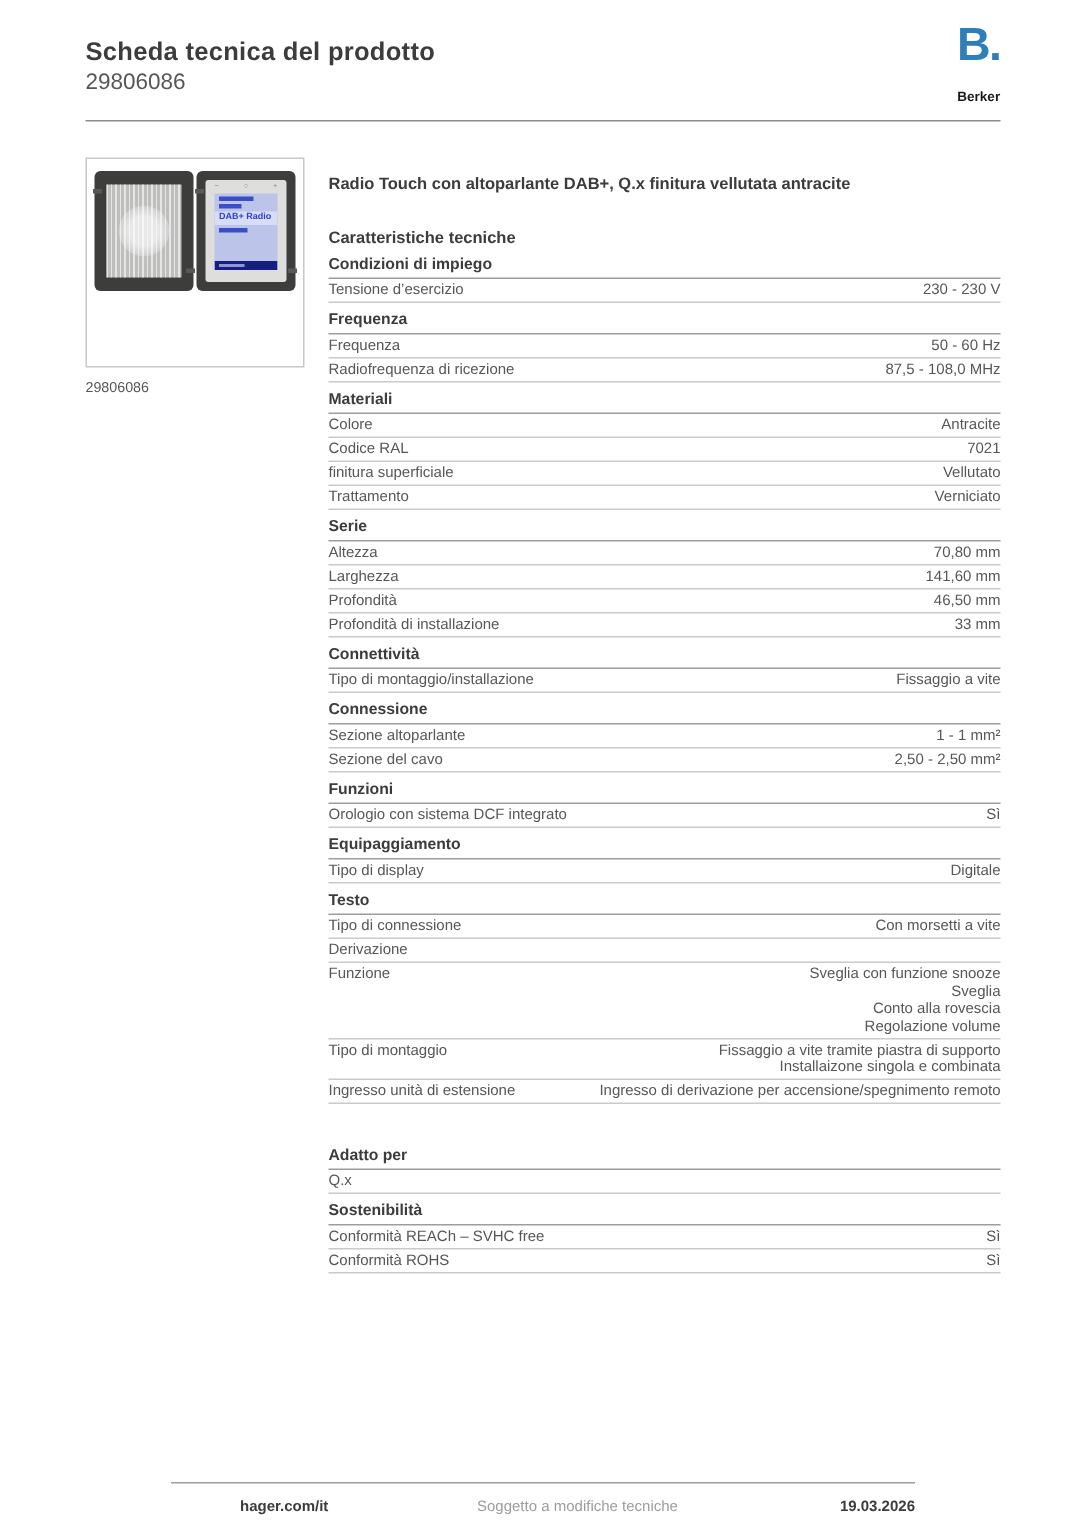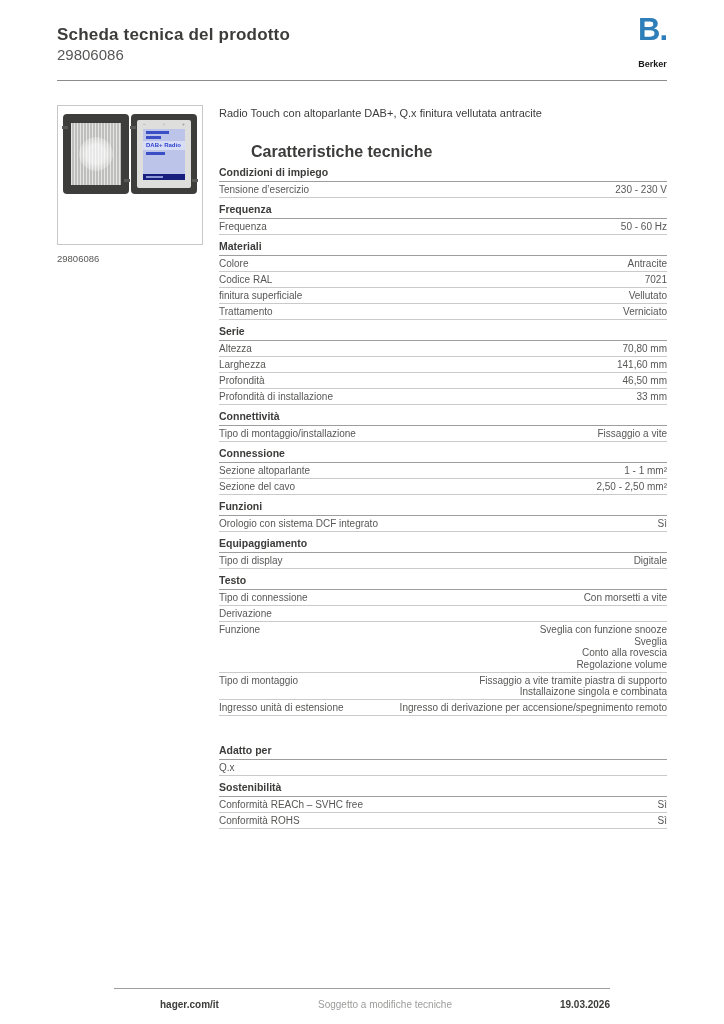--- a/index.html
+++ b/index.html
@@ -39,22 +39,22 @@
   .scr-line.short { width:35%; }
   .scr-band { background:#d8ddf6; margin-top:2px; padding:1px 3px; }
   .screen-title { font-size:6px; font-weight:bold; color:var(--screen-blue,#2b3fd0); line-height:7px; white-space:nowrap; }
   .scr-sub { height:3px; background:#3a4ec5; margin:2px 3px 0 3px; width:45%; }
   .scr-bottom { position:absolute; left:0; right:0; bottom:0; height:6px; background:var(--screen-navy,#161f7e); }
   .scr-bottom i { display:block; width:40%; height:2px; margin:2px 0 0 3px; background:#8d97d8; }
   .img-caption { font-size:9.5px; color:var(--text-gray,#575756); margin-top:8px; }
 
   
   .right-col { flex:1; min-width:0; }
-  .desc { font-size:11px; font-weight:normal; color:var(--text-dark,#3c3c3b); margin-top:2px; line-height:13px; }
-  .tech-heading { font-size:16px; font-weight:bold; color:var(--text-dark,#3c3c3b); margin-top:23px;margin-left:32px; }
+  .desc { font-size:11px; font-weight:bold; color:var(--text-dark,#3c3c3b); margin-top:12px; line-height:13px; }
+  .tech-heading { font-size:11px; font-weight:bold; color:var(--text-dark,#3c3c3b); margin-top:23px; }
 
   .section { margin-top:5px; }
   .section-10 { margin-top:28px; }
   .section-title { font-size:10.5px; font-weight:bold; color:var(--text-dark,#3c3c3b);
     padding-bottom:3px; border-bottom:1px solid var(--rule-dark,#9d9d9c); line-height:12px; }
   .row { display:flex; justify-content:space-between; align-items:flex-start; 
     padding:2px 0 1.5px 0; border-bottom:1px solid var(--rule-light,#cacaca);
     font-size:10px; line-height:11.5px; color:var(--text-gray,#575756); }
   .row .label { flex:0 1 auto; }
   .row .value { flex:1 1 auto; text-align:right; }
@@ -134,20 +134,26 @@
             </div>
           </section>
           <section class="section section-1">
             <h3 class="section-title">Frequenza</h3>
             <div class="row">
               <span class="label">Frequenza</span>
               <span class="value">
                 <div>50 - 60 Hz</div>
               </span>
             </div>
+            <div class="row">
+              <span class="label">Radiofrequenza di ricezione</span>
+              <span class="value">
+                <div>87,5 - 108,0 MHz</div>
+              </span>
+            </div>
           </section>
           <section class="section section-2">
             <h3 class="section-title">Materiali</h3>
             <div class="row">
               <span class="label">Colore</span>
               <span class="value">
                 <div>Antracite</div>
               </span>
             </div>
             <div class="row">

